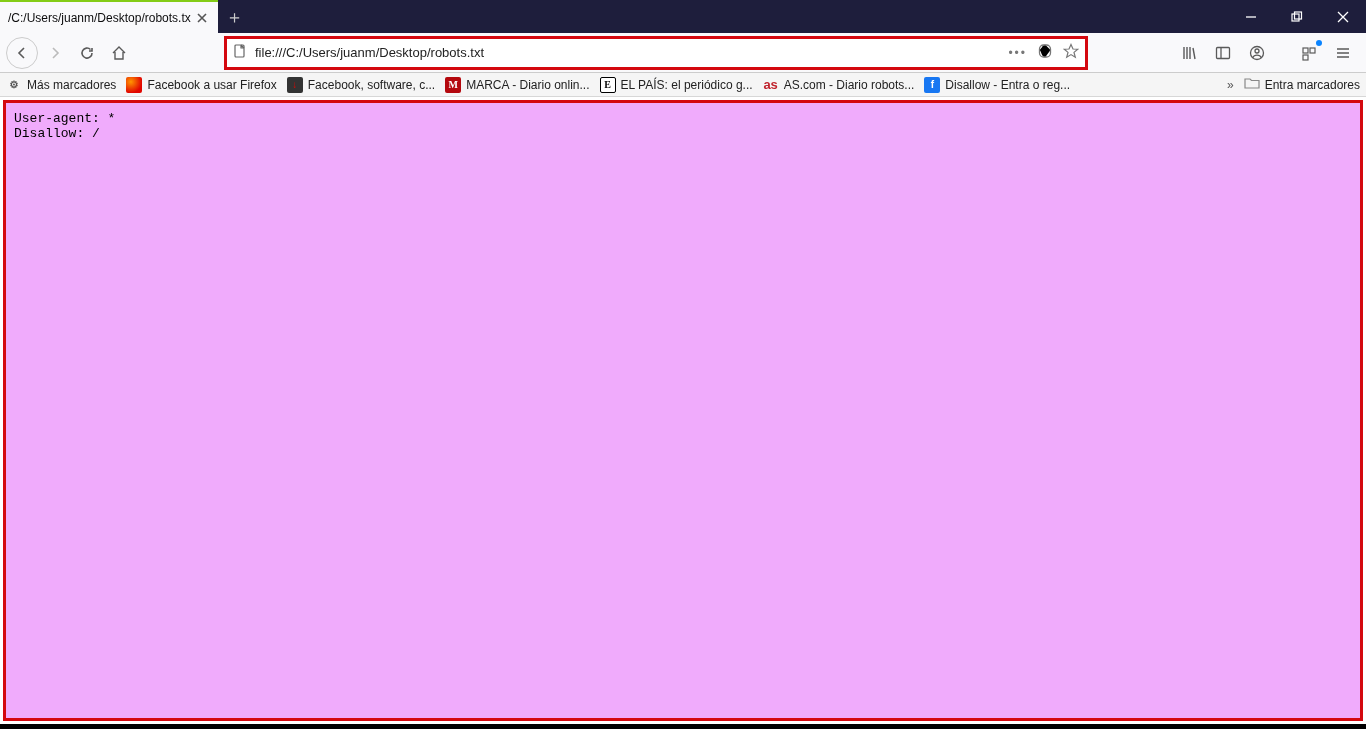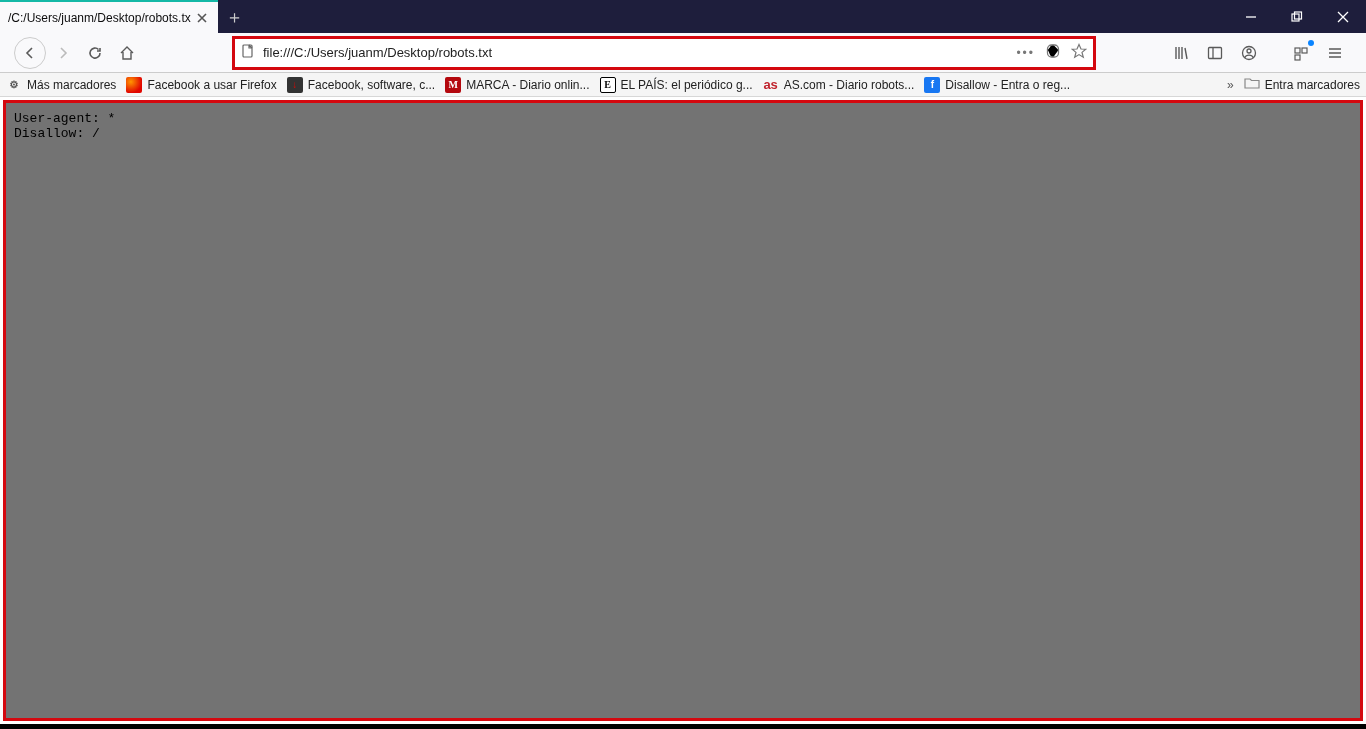--- a/index.html
+++ b/index.html
@@ -23,21 +23,21 @@
     }
     .tab {
       background: #f9f9fb;
       width: 218px;
       display: flex;
       align-items: center;
       padding: 0 8px;
       gap: 0;
       color: #0c0c0d;
       font-size: 12px;
-      border-top: 2px solid #14b8a6;
+      border-top: 2px solid #84cc16;
     }
     .tab .tab-title {
       flex: 1;
       white-space: nowrap;
       overflow: hidden;
       text-overflow: ellipsis;
     }
     .tab .close-x {
       width: 16px; height: 16px;
       display: flex; align-items: center; justify-content: center;
@@ -62,21 +62,21 @@
     }
     .winbtn svg { display: block; }
 
     
     .navrow {
       height: 40px;
       background: #f9f9fb;
       border-bottom: 1px solid #ccc;
       display: flex;
       align-items: center;
-      padding: 0 14px;
+      padding: 0 6px;
       gap: 2px;
     }
     .navctl {
       display: flex;
       align-items: center;
       gap: 2px;
     }
     .iconbtn {
       width: 30px; height: 30px;
       display: flex; align-items: center; justify-content: center;
@@ -169,21 +169,21 @@
 
     
     .content-wrap {
       flex: 1;
       padding: 3px;
       background: #fff;
     }
     .content {
       width: 100%; height: 100%;
       border: 3px solid #d4080f;
-      background: #737373;
+      background: #f0abfc;
       padding: 8px;
     }
     .content pre {
       font-family: "Courier New", monospace;
       font-size: 13px;
       color: #000;
       white-space: pre;
     }
 
     .bottomline {

